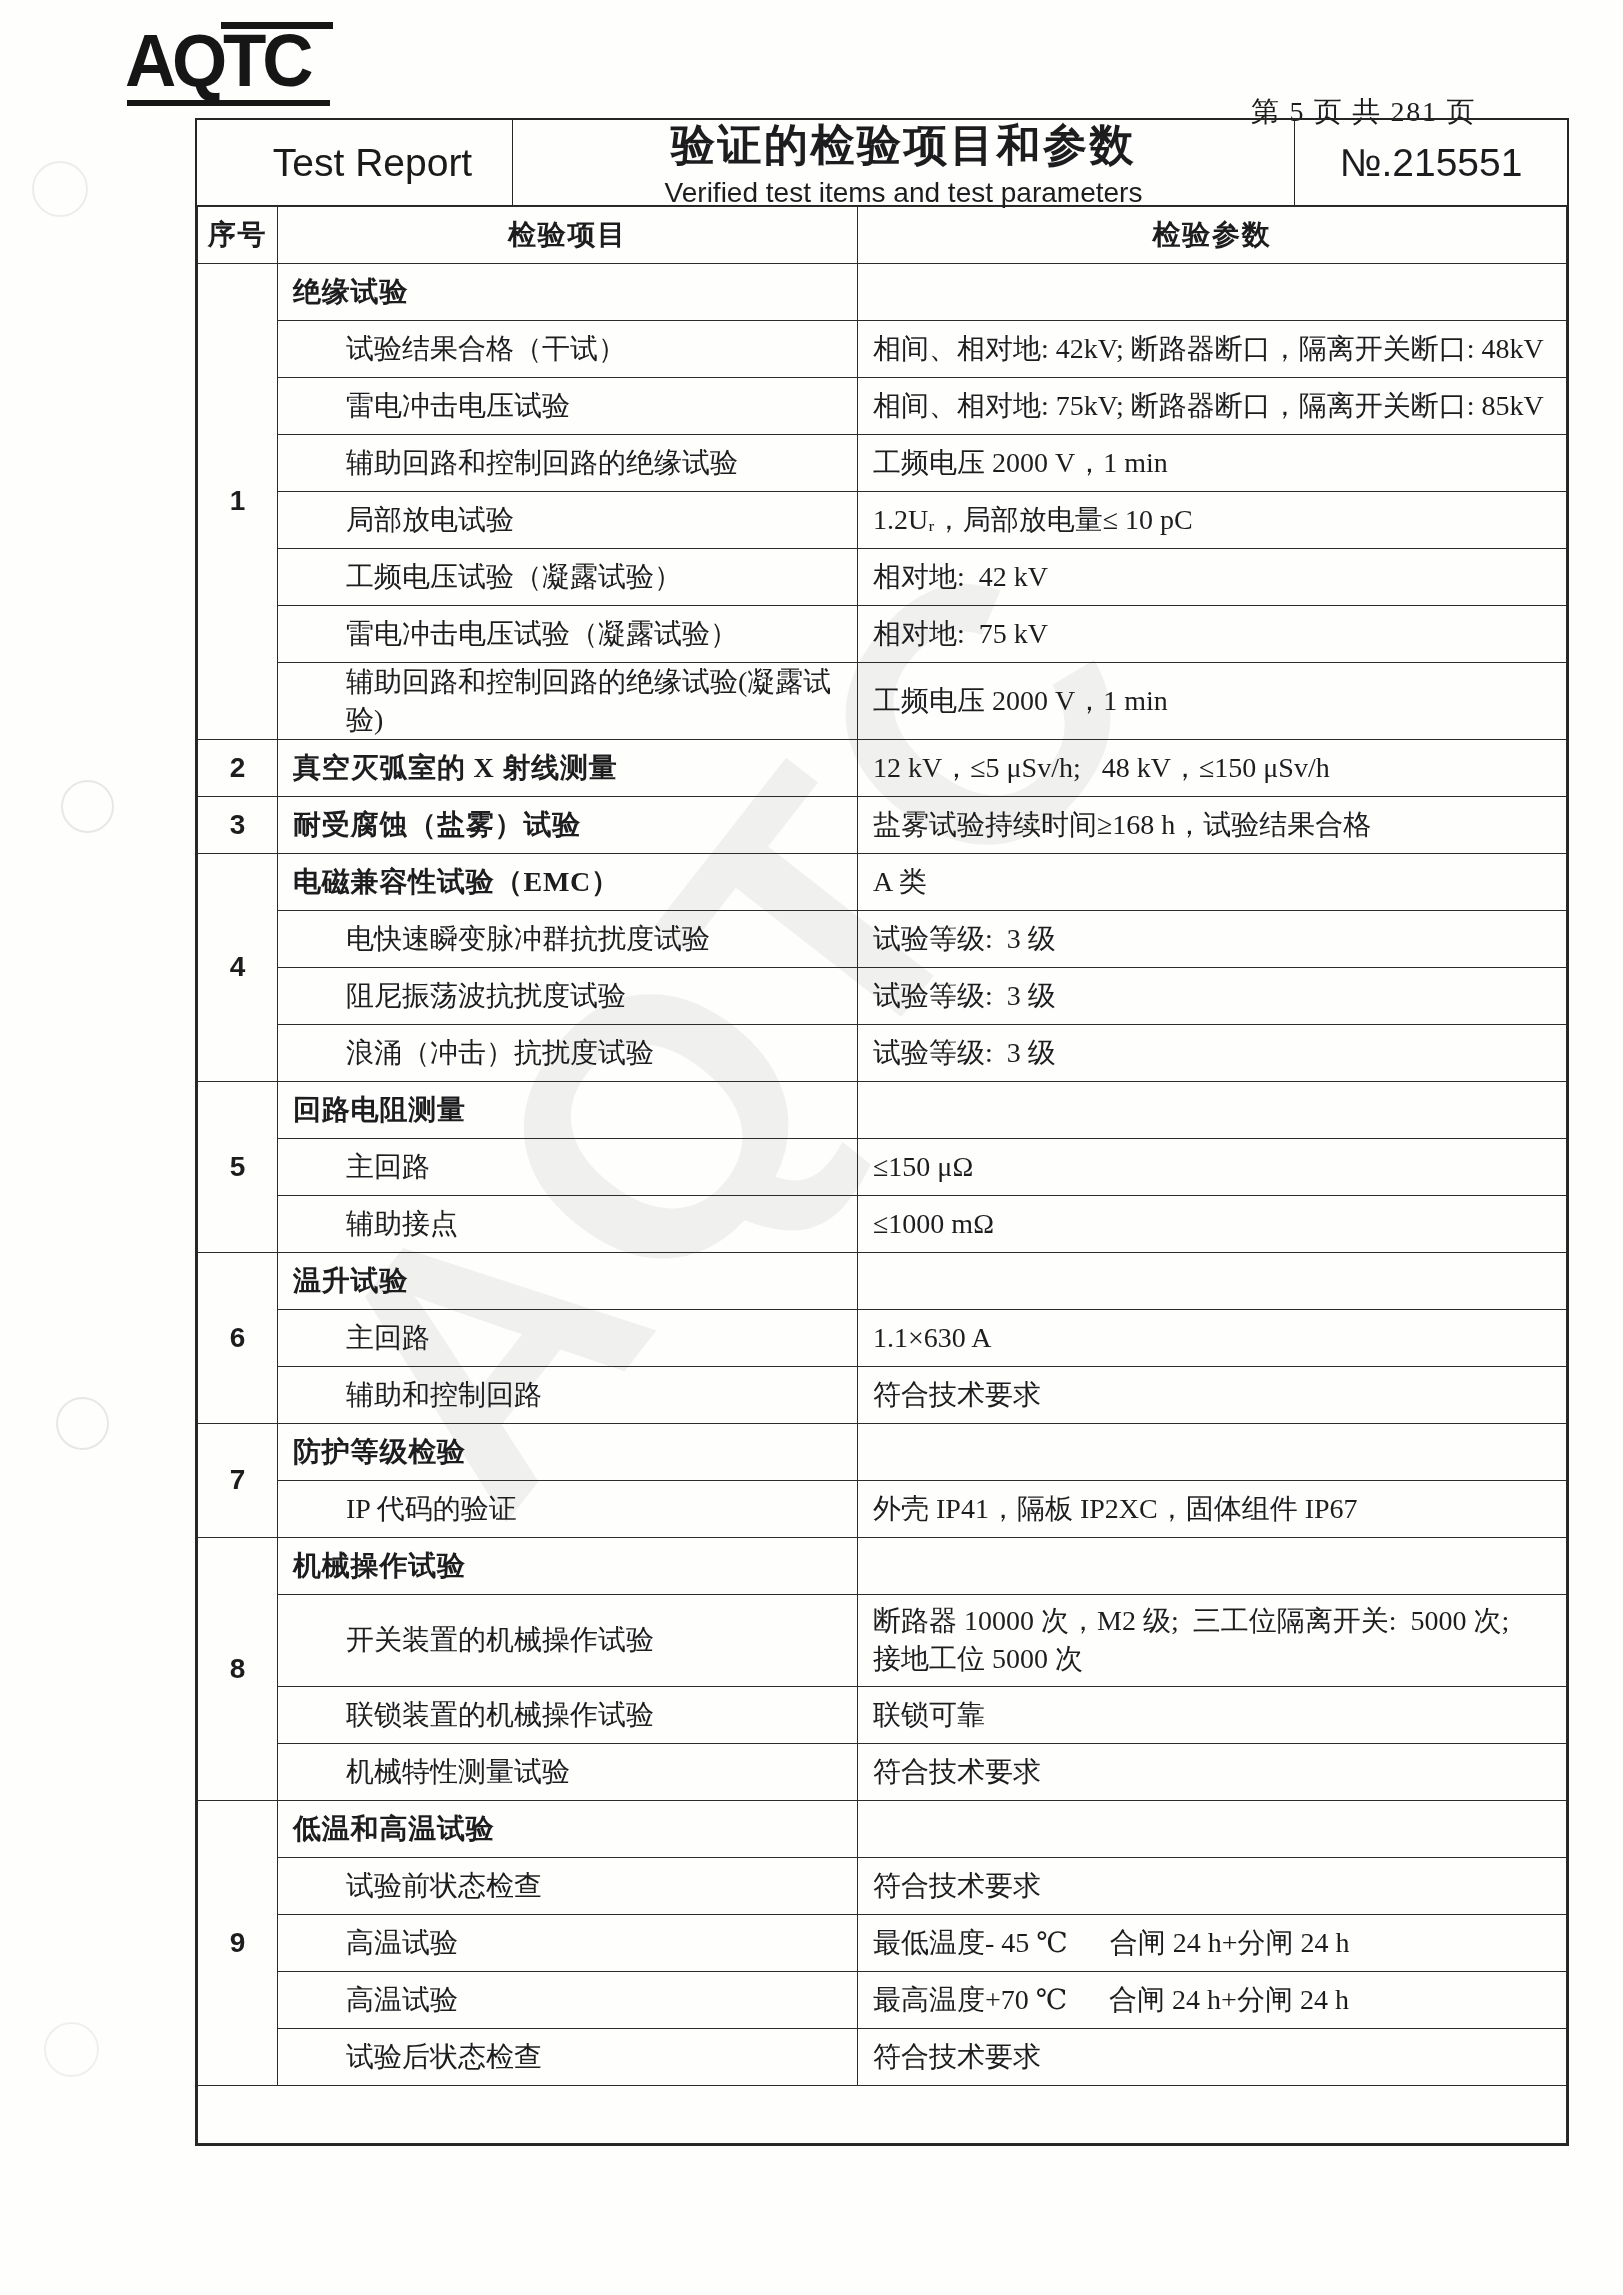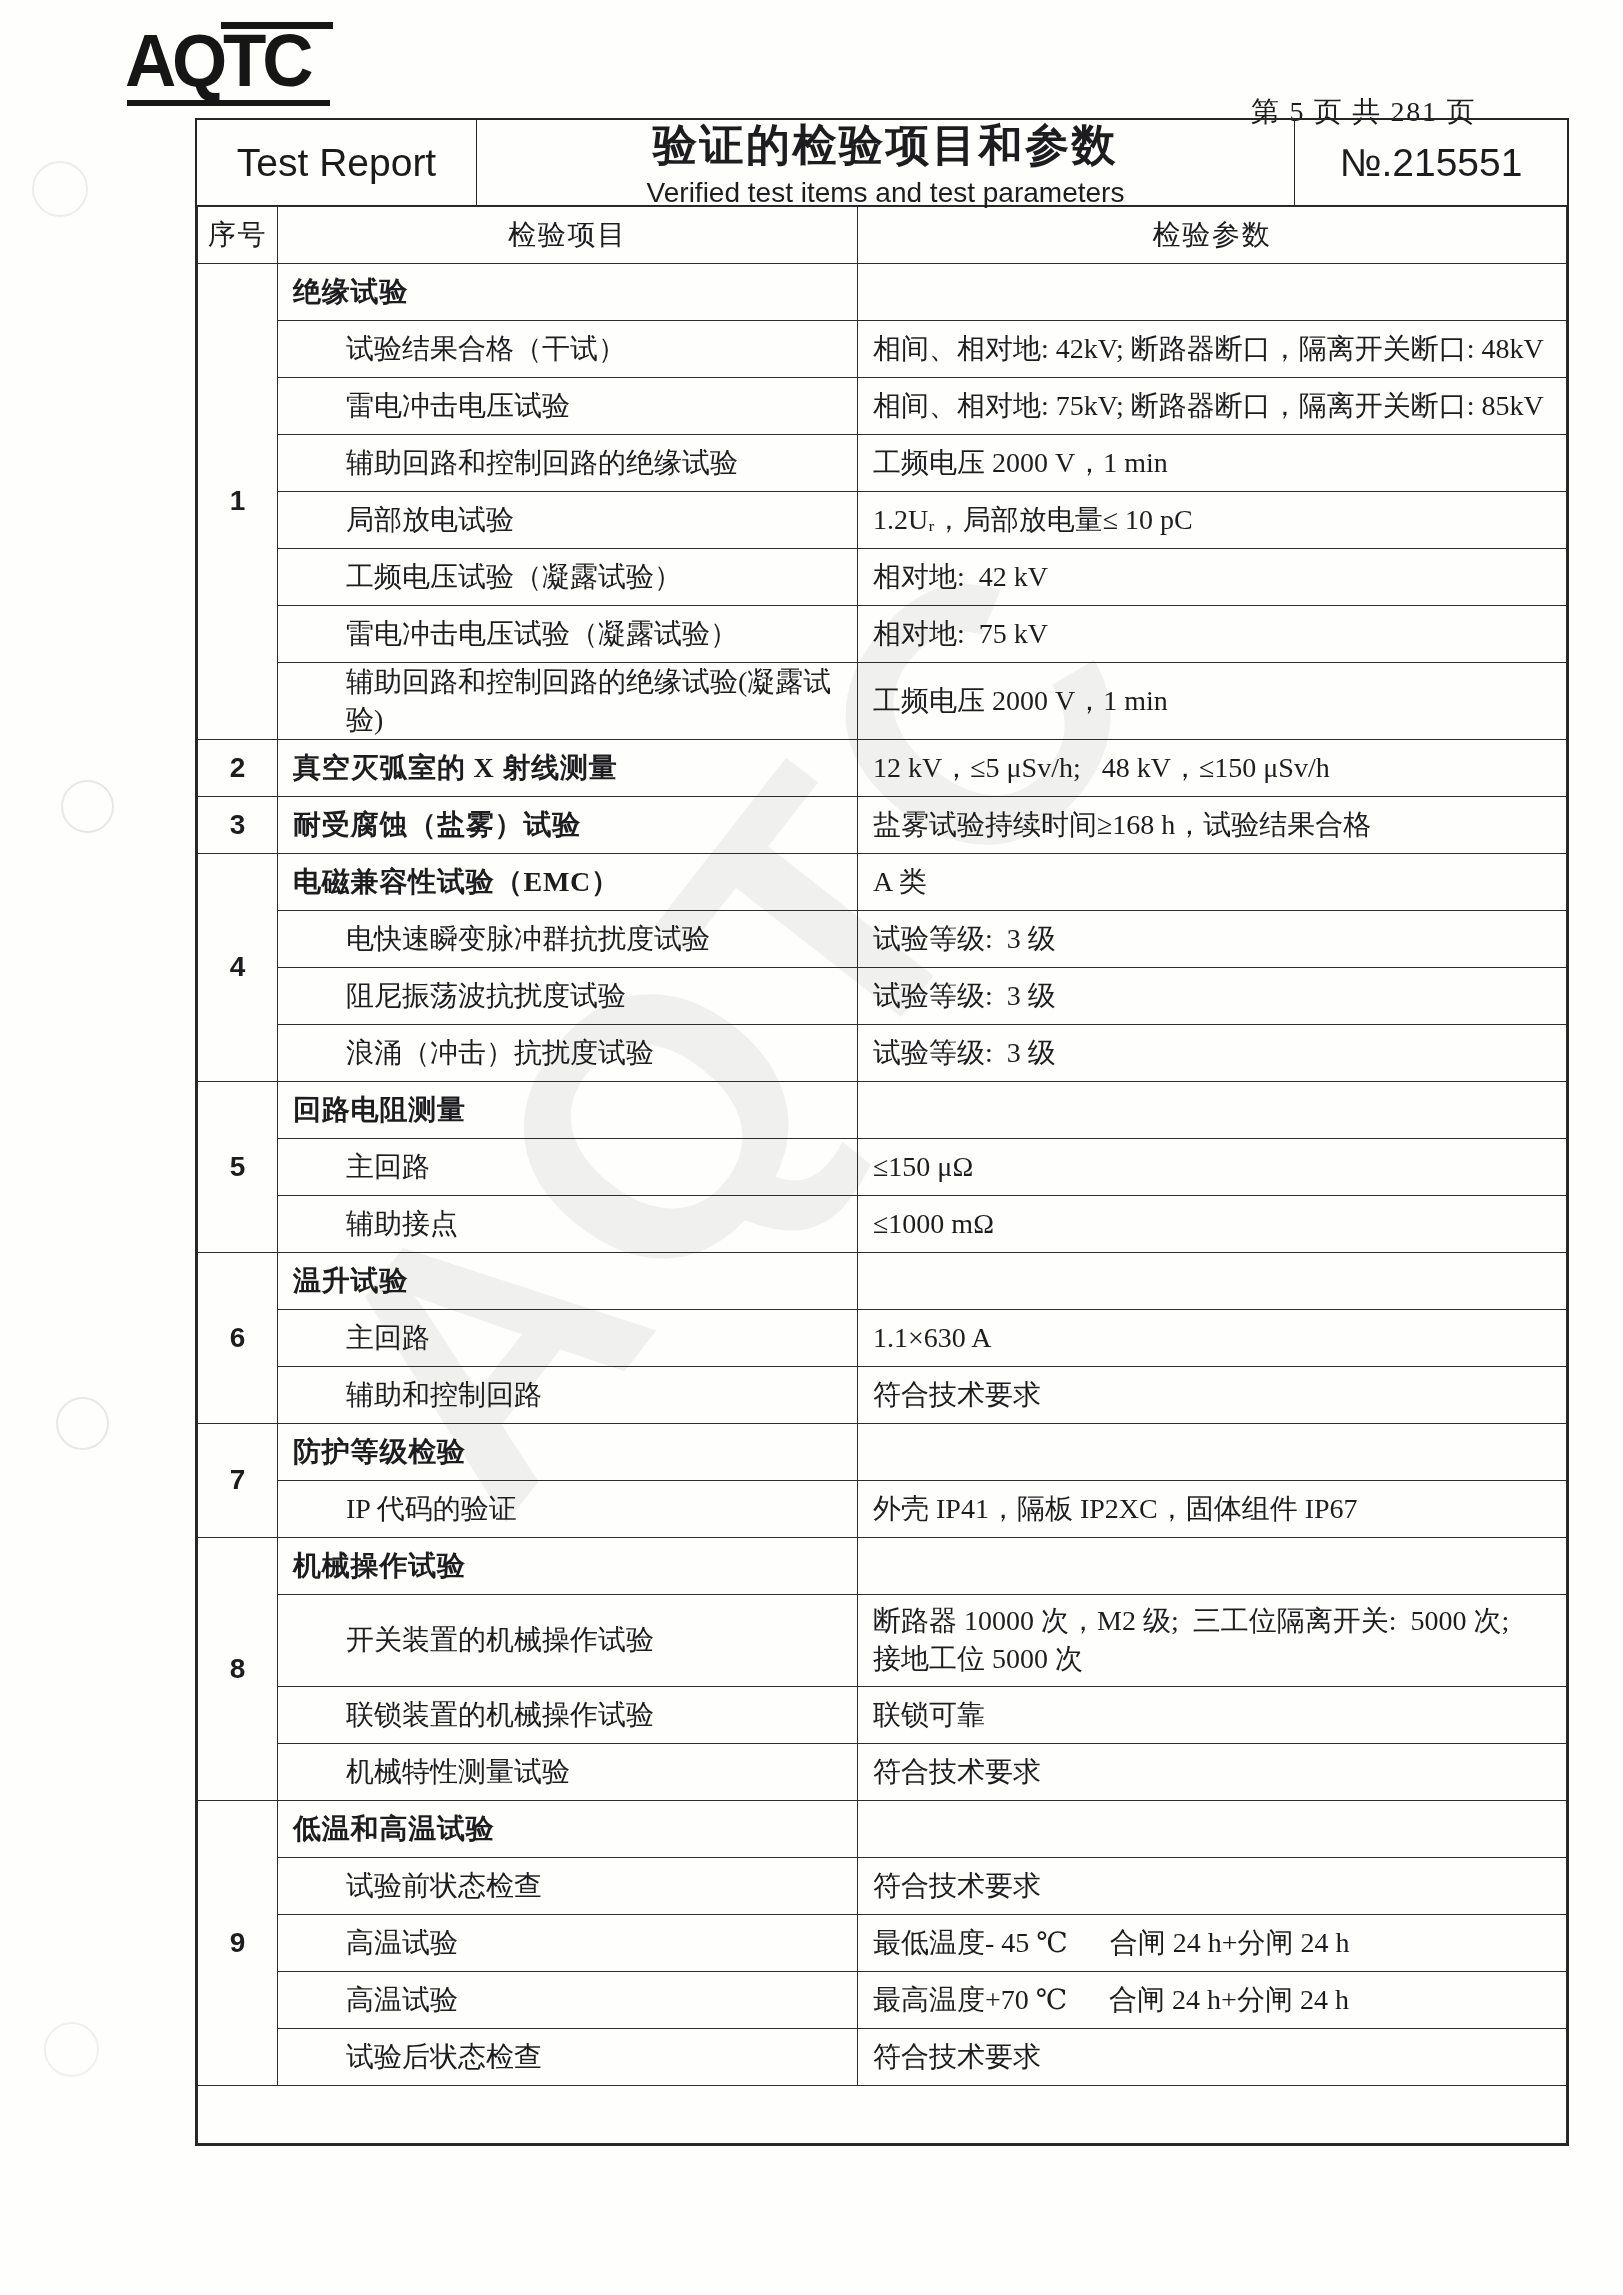--- a/index.html
+++ b/index.html
@@ -34,36 +34,36 @@
   
   .page-info{
     position:absolute;left:1251px;top:93px;width:254px;
     font-size:28px;color:#1d1d1f;letter-spacing:1.7px;white-space:nowrap;
   }
   
   .report-table{
     position:absolute;left:195px;top:118px;width:1370px;
     border:2.5px solid #262626;background:transparent;
   }
-  .head-band{display:flex;height:85px;border-bottom:1.7px solid #262626;}
+  .head-band{display:flex;height:85px;border-bottom:1.7px solid #262626;padding-left:36px;}
   .hb-cell{display:flex;flex-direction:column;align-items:center;justify-content:center;}
   .cell-report{
     width:279px;border-right:1.7px solid #262626;
     font-family:"Liberation Sans","DejaVu Sans",sans-serif;font-size:39px;color:#1b1b1b;
   }
   .cell-title{flex:1;border-right:1.7px solid #262626;}
   .title-zh{font-size:44px;font-weight:700;letter-spacing:2.5px;}
   .title-en{font-family:"Liberation Sans","DejaVu Sans",sans-serif;font-size:28px;margin-top:1.7px;}
   .cell-no{width:272px;font-family:"Liberation Sans","DejaVu Sans",sans-serif;font-size:39px;}
   table.t-main{border-collapse:collapse;width:100%;table-layout:fixed;}
   table.t-main th,table.t-main td{
     border:1.7px solid #2c2c2c;padding:0 15px;vertical-align:middle;
     font-size:28px;line-height:1.35;
   }
-  table.t-main th{height:56px;font-weight:400;text-align:center;letter-spacing:1.7px;padding:0;margin-top:16px;}
+  table.t-main th{height:56px;font-weight:700;text-align:center;letter-spacing:1.7px;padding:0;margin-top:16px;}
   td.c-no{
     text-align:center;font-family:"Liberation Sans","DejaVu Sans",sans-serif;
     font-weight:700;font-size:30px;vertical-align:top;padding-top:12px;
   }
   td.c-item{height:56px;}
   td.c-item.group-title{font-weight:600;letter-spacing:0.8px;}
   td.c-item.sub{padding-left:68px;}
   td.c-param{white-space:pre-wrap;padding-left:18.6px;}
   tr.tall td{height:91px;}
   td.empty-cell{height:57px;}

